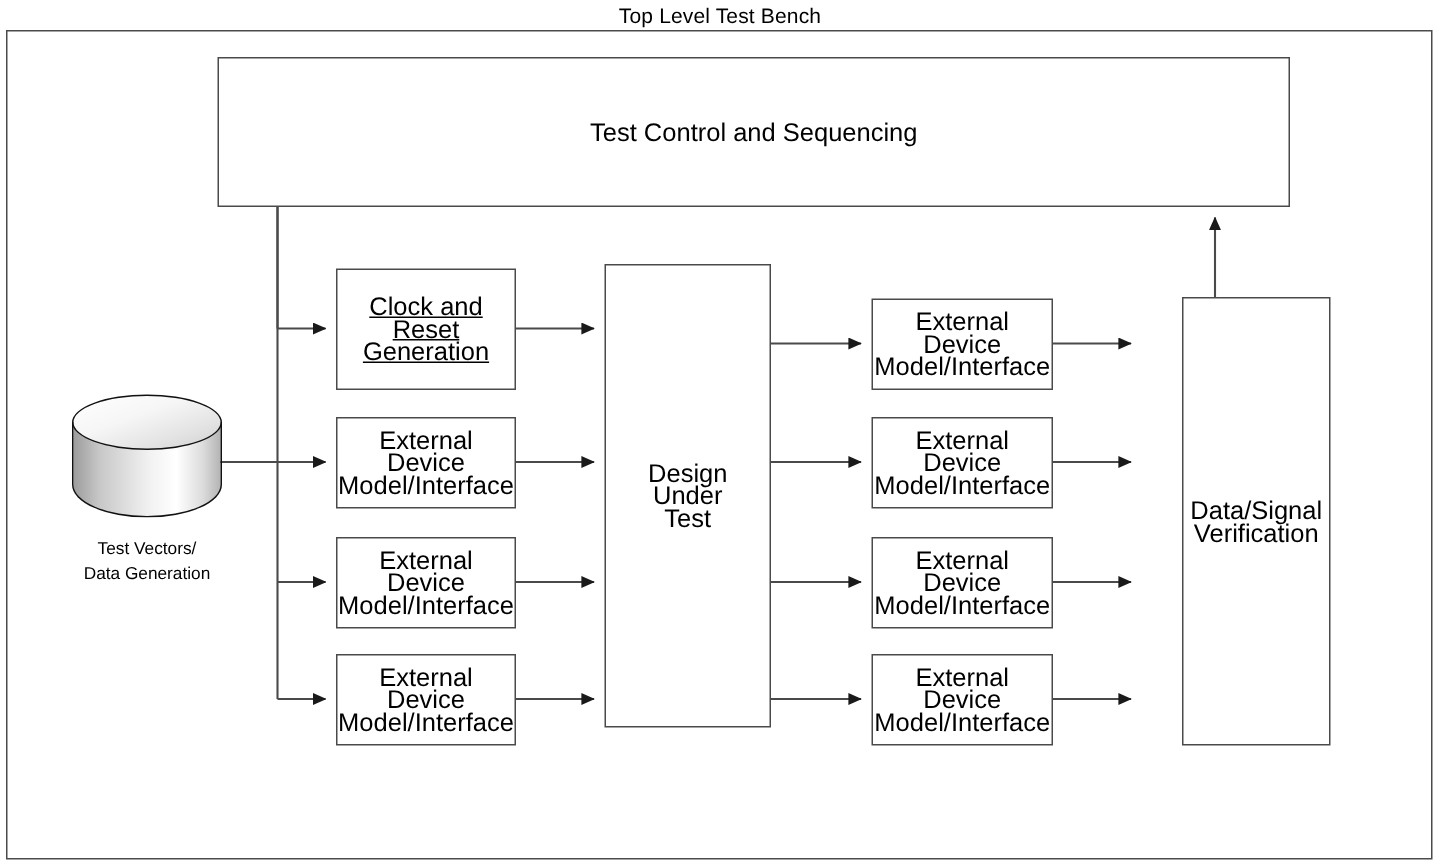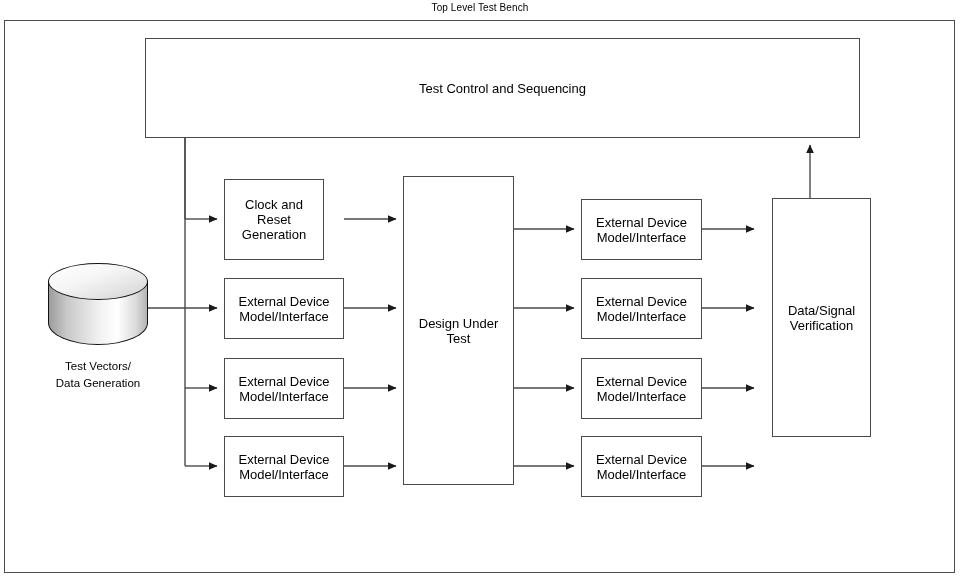--- a/index.html
+++ b/index.html
@@ -16,21 +16,21 @@
     height: 577px;
     background: #ffffff;
     overflow: hidden;
   }
   .diagram-title {
     position: absolute;
     left: 0;
     top: 2px;
     width: 960px;
     text-align: center;
-    font-size: 10px;
+    font-size: 14px;
     color: #000000;
     letter-spacing: 0.1px;
   }
   .outer-frame {
     position: absolute;
     left: 4px;
     top: 20px;
     width: 951px;
     height: 553px;
     border: 1px solid #4b4b4b;
@@ -39,21 +39,21 @@
   }
   .node-box {
     position: absolute;
     box-sizing: border-box;
     background: #ffffff;
     border: 1px solid #4a4a4a;
     display: flex;
     align-items: center;
     justify-content: center;
     text-align: center;
-    font-size: 13px;
+    font-size: 17px;
     line-height: 15px;
     color: #000000;
   }
   .node-box .label-text {
     display: block;
     white-space: pre-line;
     padding: 0 4px;
   }
   
   .cylinder {
@@ -160,21 +160,21 @@
     <span class="label-text">Test Control and Sequencing</span>
   </div>
 
   <div class="cylinder">
     <div class="cyl-body"></div>
     <div class="cyl-top"></div>
   </div>
   <div class="cyl-caption">Test Vectors/
 Data Generation</div>
 
-  <div class="node-box" style="left:224px; top:179px; width:100px; height:81px;">
+  <div class="node-box" style="left:224px; top:179px; width:120px; height:81px;text-decoration:underline;">
     <span class="label-text">Clock and Reset
 Generation</span>
   </div>
 
   <div class="node-box" style="left:224px; top:278px; width:120px; height:61px;">
     <span class="label-text">External Device
 Model/Interface</span>
   </div>
 
   <div class="node-box" style="left:224px; top:358px; width:120px; height:61px;">
@@ -205,18 +205,18 @@
   <div class="node-box" style="left:581px; top:358px; width:121px; height:61px;">
     <span class="label-text">External Device
 Model/Interface</span>
   </div>
 
   <div class="node-box" style="left:581px; top:436px; width:121px; height:61px;">
     <span class="label-text">External Device
 Model/Interface</span>
   </div>
 
-  <div class="node-box" style="left:772px; top:198px; width:99px; height:239px;">
+  <div class="node-box" style="left:788px; top:198px; width:99px; height:299px;">
     <span class="label-text">Data/Signal
 Verification</span>
   </div>
 
 </div>
 
 </body></html>

